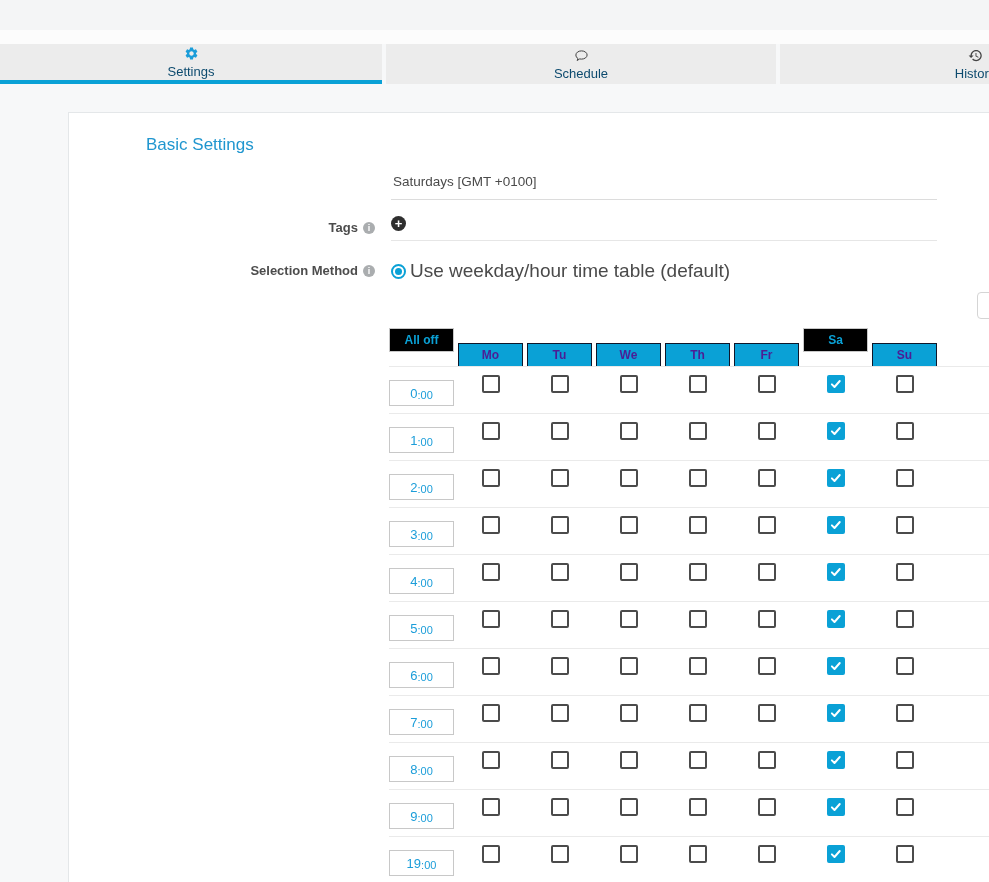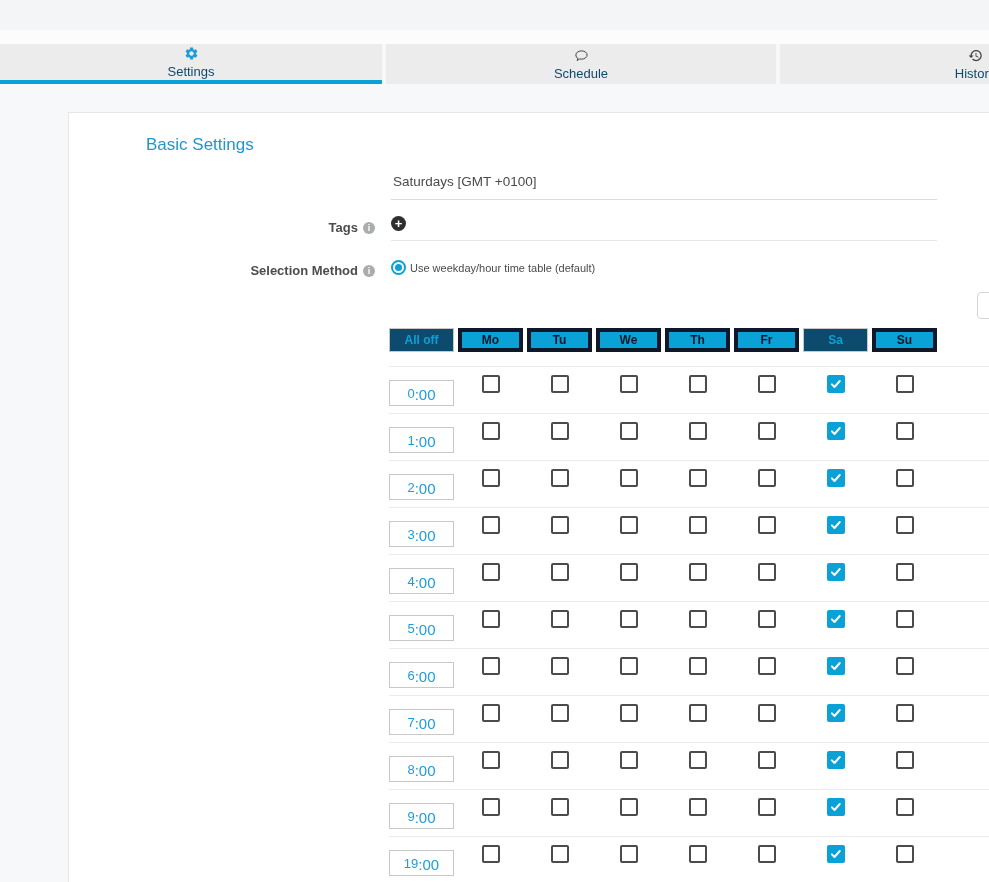--- a/index.html
+++ b/index.html
@@ -32,32 +32,32 @@
 
   .tags-ctl { position:absolute; left:322px; top:103px; width:546px; padding-bottom:9px; border-bottom:1px solid #e6e6e6; }
   .add-btn { width:15px; height:15px; border-radius:50%; background:#2f2f2f; color:#fff; border:none; font-size:13px; font-weight:bold; line-height:13px; text-align:center; padding:0; cursor:pointer; display:block; }
   .add-btn::after { content:"+"; }
 
   .method-ctl { position:absolute; left:322px; top:147px; }
   .radio-row { display:flex; align-items:center; margin-bottom:11px; cursor:pointer; }
   .radio { width:15px; height:15px; border-radius:50%; border:2px solid #3d3d3d; background:#fff; position:relative; flex:0 0 auto; }
   .radio.selected { border-color:#0aa1d6; }
   .radio.selected::after { content:""; position:absolute; inset:2px; border-radius:50%; background:#0aa1d6; }
-  .radio-text { font-size:11px; color:#4a4a4a; margin-left:4px; }
+  .radio-text { font-size:19px; color:#4a4a4a; margin-left:4px; }
 
   .day-header { position:absolute; left:320px; top:215px; display:grid; grid-template-columns:repeat(8,65px); column-gap:4px; }
   .day-btn { height:24px; display:flex; align-items:center; justify-content:center; font-size:12px; font-weight:bold; cursor:pointer; }
-  .day-btn.filled { background:#0aa1d6; color:#0f172a; border:4px solid #0f172a; }
-  .day-btn.outline { background:#0c4a6e; color:#0aa1d6; border:1px solid #c8c8c8; }
+  .day-btn.filled { background:#0aa1d6; color:#4c1d95; border:1px solid #0f172a;margin-top:15px; }
+  .day-btn.outline { background:#000000; color:#0aa1d6; border:1px solid #c8c8c8; }
 
   .tt-rows { position:absolute; left:320px; top:253px; width:600px; }
   .tt-row { position:absolute; left:0; width:600px; height:47px; border-top:1px solid #eaeaea; display:grid; grid-template-columns:repeat(8,65px); column-gap:4px; }
   .hour-btn { margin-top:13px; height:26px; background:#fff; border:1px solid #c8c8c8; color:#1b9dd9; display:flex; align-items:center; justify-content:center; cursor:pointer; font-family:inherit; }
   .hour-btn .h { font-size:13px; }
-  .hour-btn .m { font-size:15px; padding-top:3px;text-align:center; }
+  .hour-btn .m { font-size:11px; padding-top:3px;text-align:center; }
   .cb-cell { display:flex; justify-content:center; }
   .cb { margin-top:8px; width:18px; height:18px; border:2px solid #4b4b4b; border-radius:2px; background:#fff; cursor:pointer; display:flex; align-items:center; justify-content:center; }
   .cb.checked { border-color:#0aa1d6; background:#0aa1d6; }
 
   .side-handle { position:absolute; left:977px; top:292px; width:20px; height:27px; background:#fff; border:1px solid #d5d5d5; border-radius:4px; cursor:pointer; }
 </style>
 </head>
 <body>
 
 <div class="screen">

